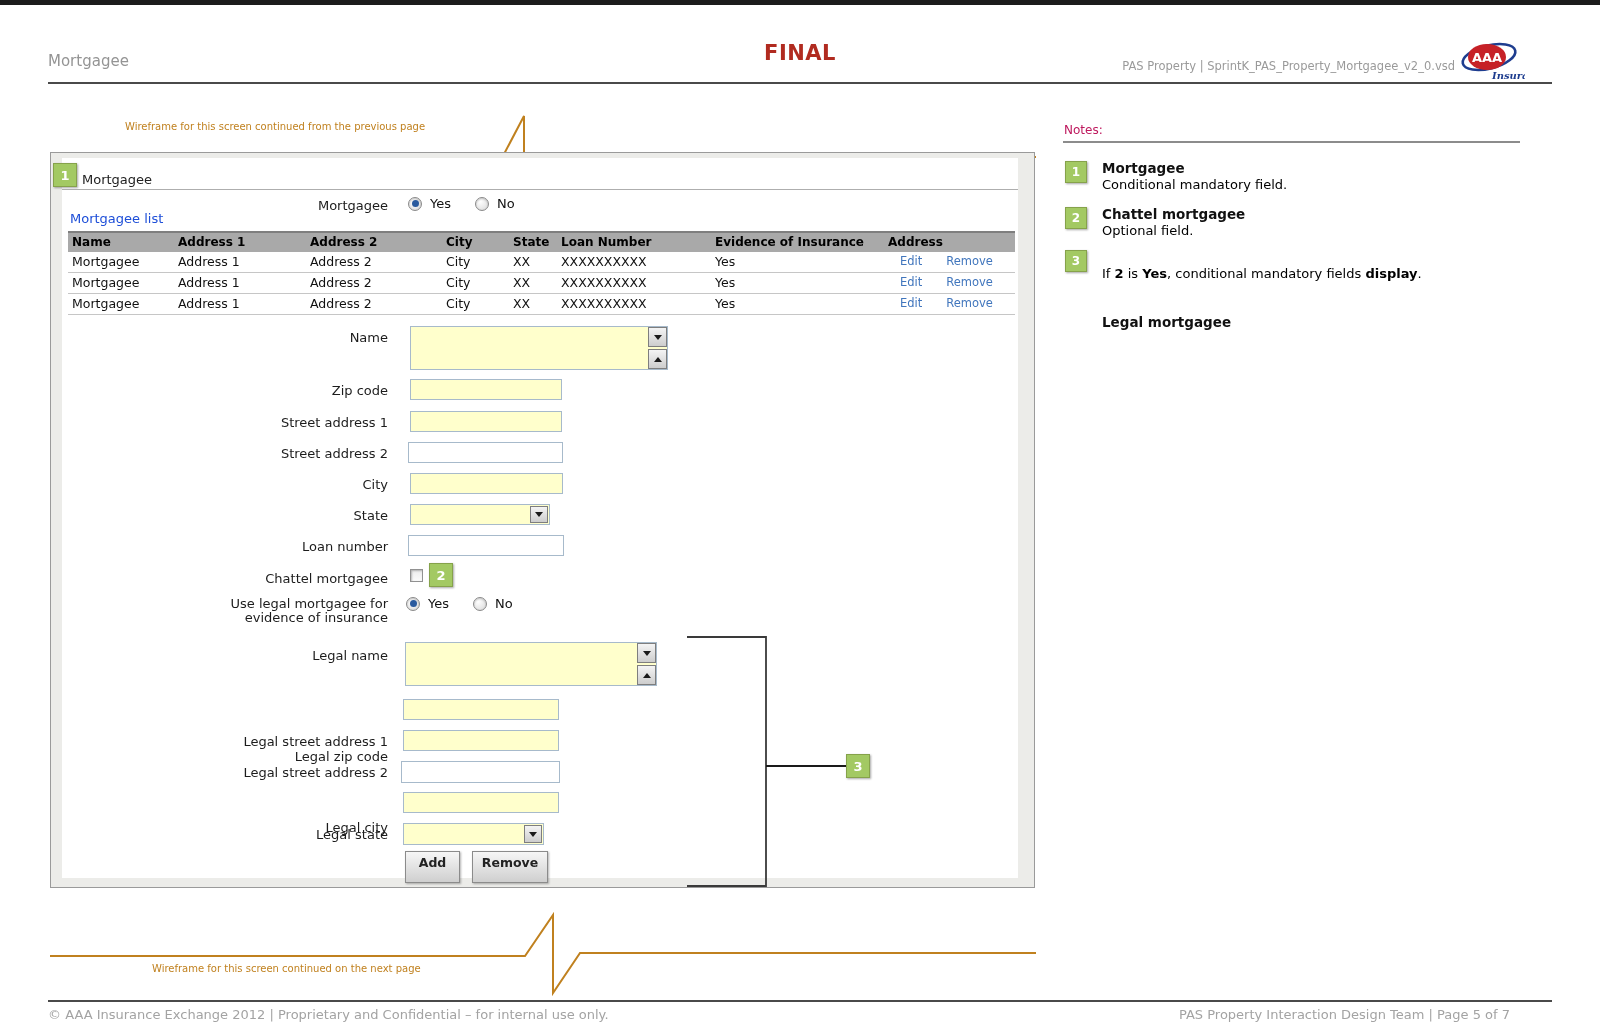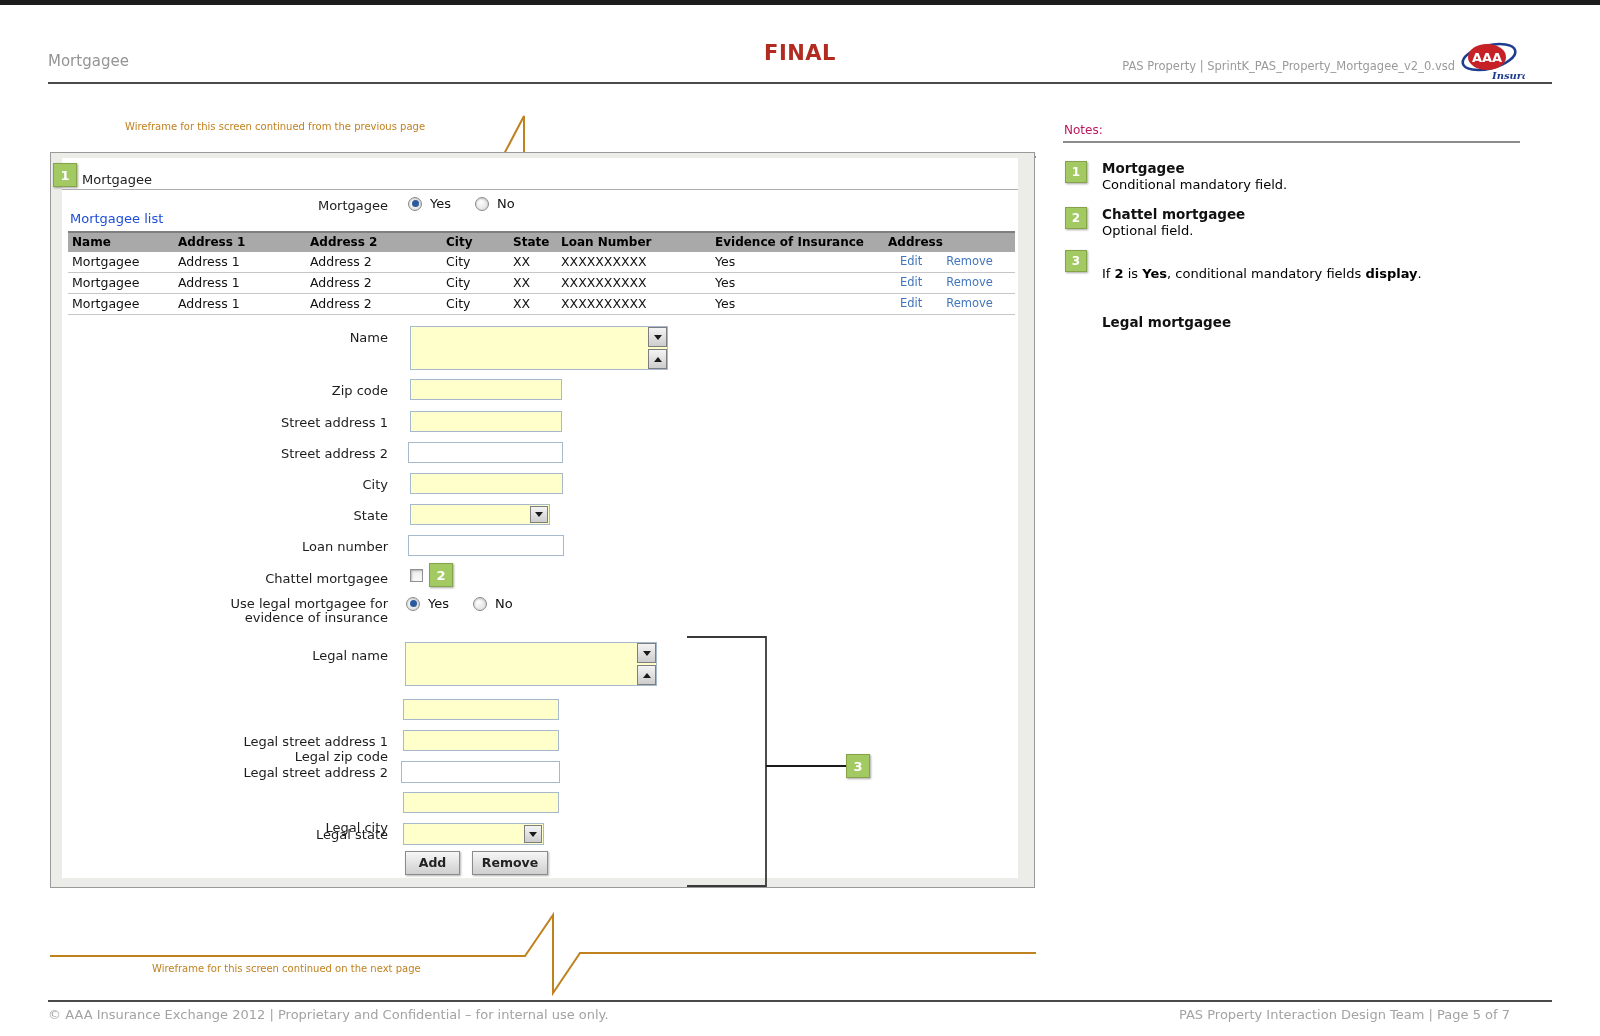--- a/index.html
+++ b/index.html
@@ -46,21 +46,21 @@
 
   .table { position:absolute; left:68px; top:231px; width:947px; }
   .thead, .trow { display:grid; grid-template-columns:106px 132px 136px 67px 48px 154px 173px 131px; }
   .thead { background:#a9a9a9; height:19px; line-height:19px; font-weight:bold; font-size:12px; color:#000; border-top:2px solid #7f7f7f; }
   .th { padding-left:4px; white-space:nowrap; overflow:hidden; }
   .trow { height:20px; line-height:19px; font-size:12.5px; color:#111; background:#fff; border-bottom:1px solid #c6c6c6; }
   .td { padding-left:4px; white-space:nowrap; overflow:hidden; }
   .td.mod { display:flex; gap:24px; padding-left:16px; }
   .link { color:#4176bd; font-size:11.5px; cursor:pointer; }
 
-  .btn { position:absolute; height:24px; background:linear-gradient(#f6f6f6,#cfcfcf); border:1px solid #8b8b8b; box-shadow:1px 1px 2px rgba(0,0,0,.3); font-weight:bold; font-size:12.5px; color:#222; text-align:center; line-height:22px; box-sizing:border-box; }
+  .btn { position:absolute; height:32px; background:linear-gradient(#f6f6f6,#cfcfcf); border:1px solid #8b8b8b; box-shadow:1px 1px 2px rgba(0,0,0,.3); font-weight:bold; font-size:12.5px; color:#222; text-align:center; line-height:22px; box-sizing:border-box; }
 
   .notes-heading { position:absolute; left:1064px; top:123px; font-size:12px; font-weight:normal; color:#be185d; }
   .notes-rule { position:absolute; left:1063px; top:141px; width:457px; height:2px; background:#8c8c8c; }
   .note-title { position:absolute; left:1102px; font-size:13.5px; font-weight:bold; color:#111; white-space:nowrap; }
   .note-desc { position:absolute; left:1102px; font-size:13px; color:#000000; white-space:nowrap; }
 
   .footer-text { position:absolute; top:1007px; font-size:13px; color:#a3a3a3; white-space:nowrap; }
 </style>
 </head>
 <body>

